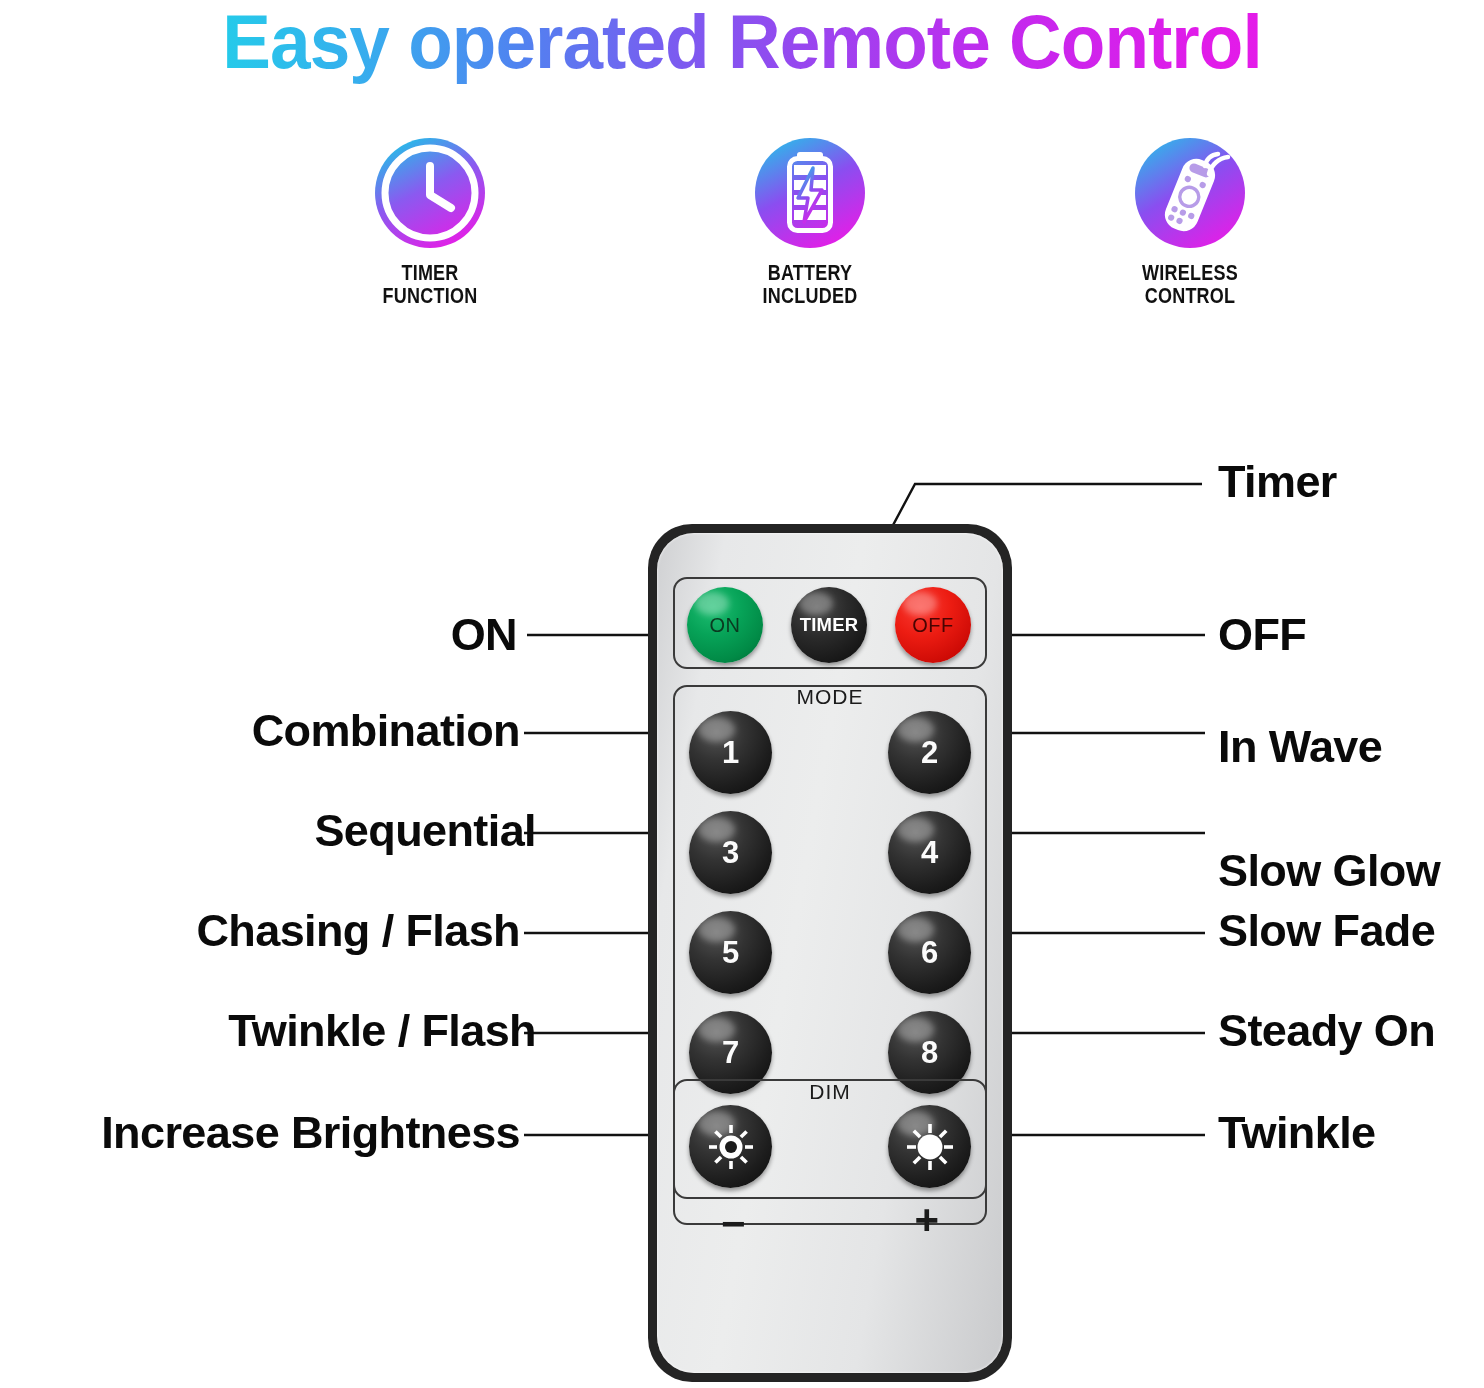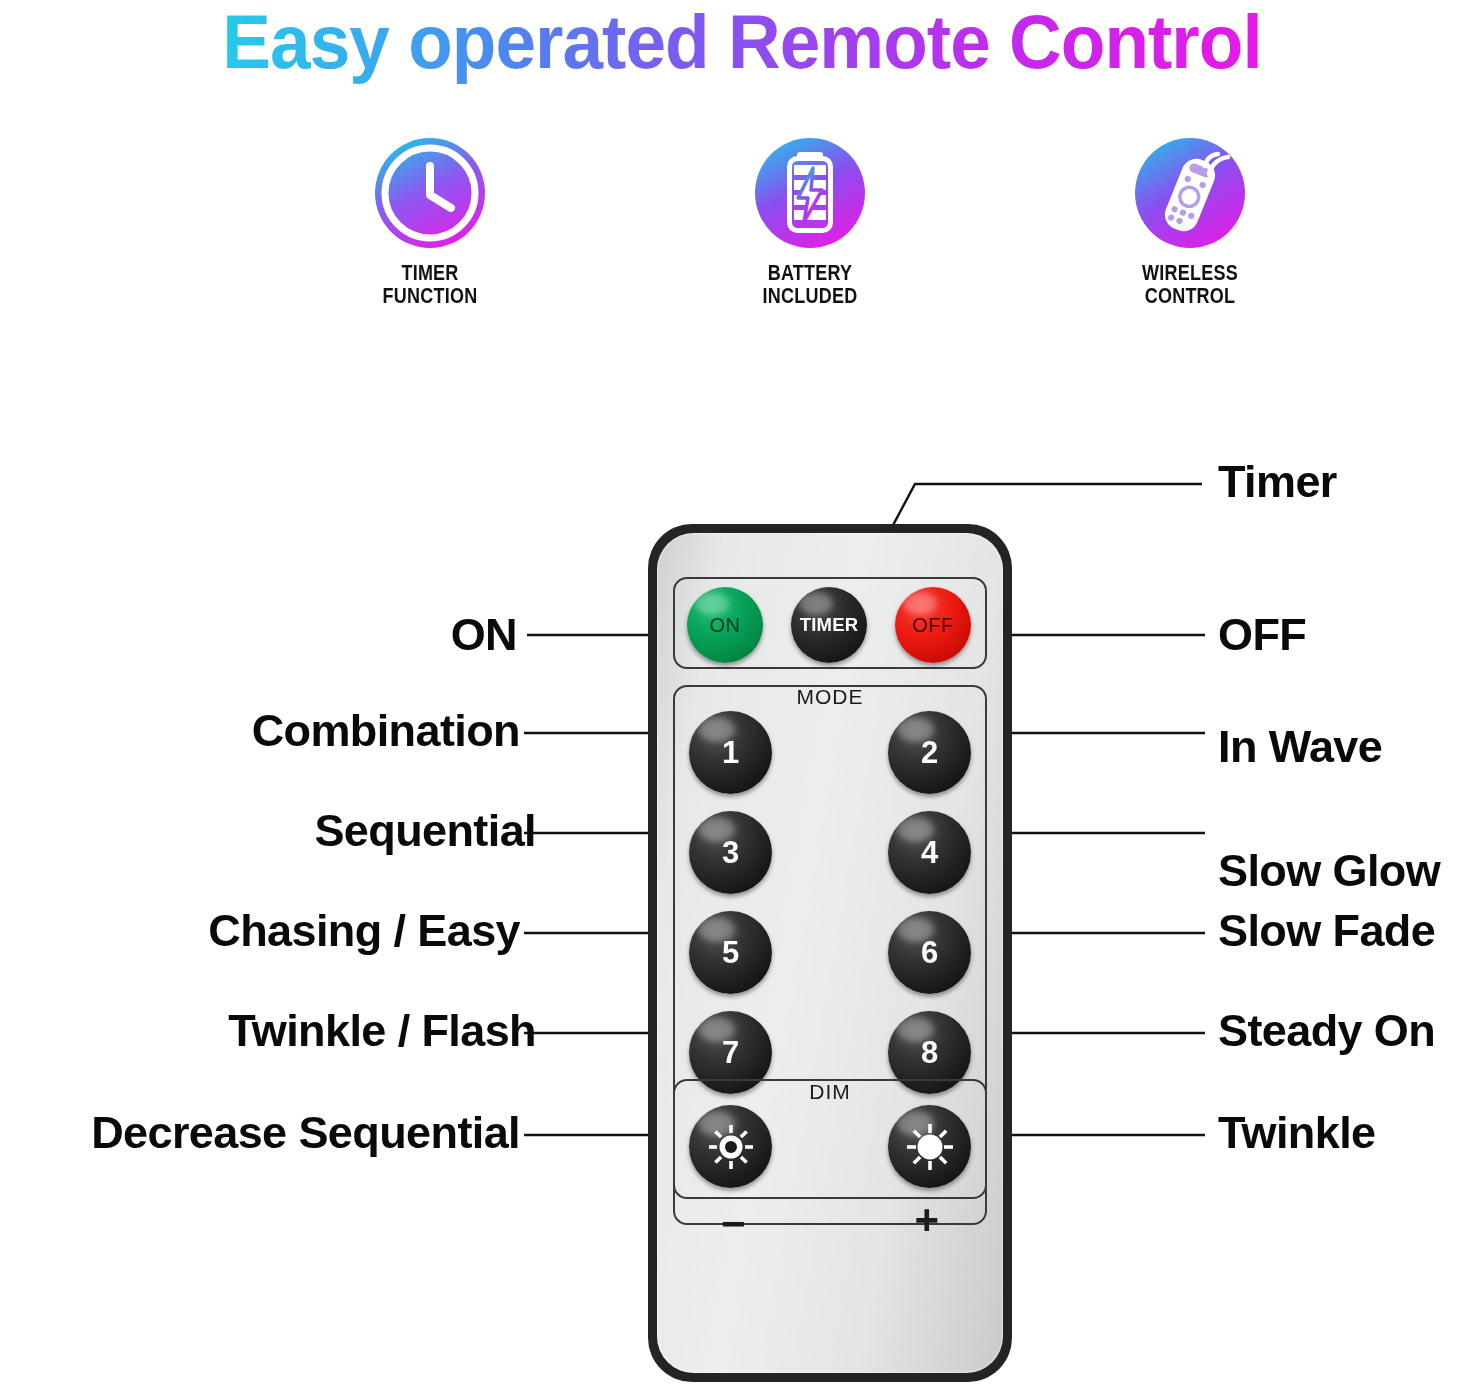--- a/index.html
+++ b/index.html
@@ -323,23 +323,23 @@
       <div class="pm" style="left:46px;top:122px;">−</div>
       <div class="pm" style="right:46px;top:118px;">+</div>
     </div>
 
   </div>
 </div>
 
 <div class="callout l" style="right:967px;top:612px;">ON</div>
 <div class="callout l" style="right:964px;top:708px;">Combination</div>
 <div class="callout l" style="right:948px;top:808px;">Sequential</div>
-<div class="callout l" style="right:964px;top:908px;">Chasing / Easy</div>
+<div class="callout l" style="right:964px;top:908px;">Chasing / Flash</div>
 <div class="callout l" style="right:948px;top:1008px;">Twinkle / Flash</div>
-<div class="callout l" style="right:964px;top:1110px;">Decrease Sequential</div>
+<div class="callout l" style="right:964px;top:1110px;">Increase Brightness</div>
 
 <div class="callout r" style="left:1218px;top:459px;">Timer</div>
 <div class="callout r" style="left:1218px;top:612px;">OFF</div>
 <div class="callout r" style="left:1218px;top:724px;">In Wave</div>
 <div class="callout r" style="left:1218px;top:808px;margin-top:40px;">Slow Glow</div>
 <div class="callout r" style="left:1218px;top:908px;">Slow Fade</div>
 <div class="callout r" style="left:1218px;top:1008px;">Steady On</div>
 <div class="callout r" style="left:1218px;top:1110px;">Twinkle</div>
 
 </body></html>

